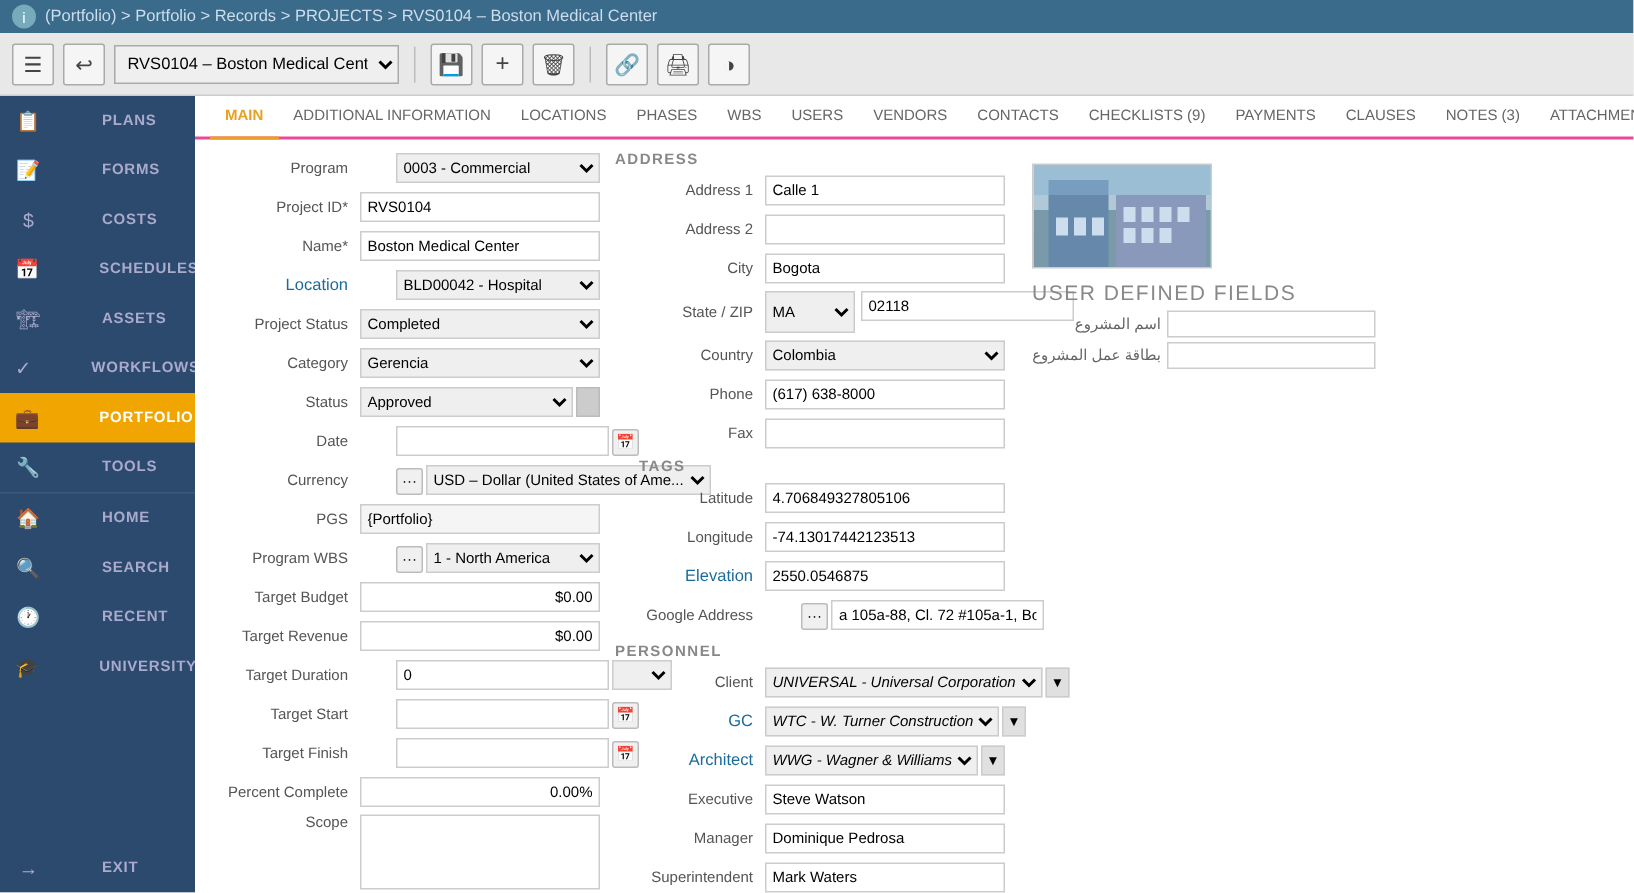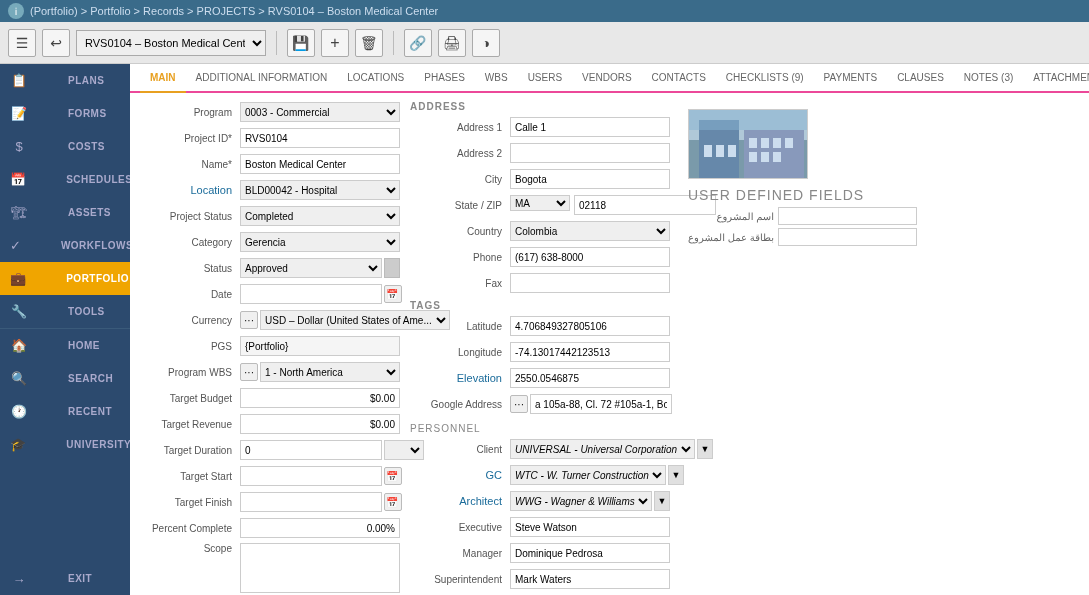--- a/index.html
+++ b/index.html
@@ -84,55 +84,55 @@
     }
     .field-label a { color: #1a6b9a; text-decoration: none; }
     .field-input {
       flex: 1; height: 20px; border: 1px solid #ccc; padding: 1px 4px; font-size: 10px;
       background: white;
     }
     .field-input.readonly { background: #f5f5f5; }
     .field-select {
       flex: 1; height: 20px; border: 1px solid #ccc; font-size: 10px;
     }
-    .field-input-wrap { flex: 1; display: flex; gap: 2px; align-items: center; }
+    .field-input-wrap { flex: 1; display: flex; gap: 2px; align-items: flex-end; margin-left: 24px; }
     .icon-btn {
       width: 18px; height: 18px; border: 1px solid #bbb; background: #f0f0f0;
       cursor: pointer; font-size: 10px; display: flex; align-items: center; justify-content: center;
       flex-shrink: 0; border-radius: 2px;
     }
 
     
     .address-section { font-size: 10px; color: #888; letter-spacing: 1px; margin-bottom: 4px; font-weight: bold; }
     .address-col { width: 260px; flex-shrink: 0; }
-    .personnel-section { font-size: 10px; color: #888; letter-spacing: 1px; margin: 8px 0 4px; font-weight: normal; }
+    .personnel-section { font-size: 10px; color: #888; letter-spacing: 1px; margin: 8px 0 4px; font-weight: bold; }
 
     
     .right-panel { width: 245px; flex-shrink: 0; padding: 8px; }
     .project-image {
       width: 120px; height: 70px; background: linear-gradient(135deg, #b8d4e8 0%, #7ab 40%, #5a9 80%);
       border: 1px solid #ccc; overflow: hidden; position: relative;
     }
 
     .user-defined-title { font-size: 14px; color: #888; letter-spacing: 1px; font-weight: normal; margin: 8px 0 4px; }
     .user-field-row { display: flex; align-items: center; margin-bottom: 3px; }
     .user-field-label { font-size: 10px; color: #666; text-align: right; direction: rtl; width: 90px; padding-right: 4px; }
     .user-field-input { flex: 1; height: 18px; border: 1px solid #ccc; font-size: 10px; }
 
     
-    .tags-section { font-size: 10px; color: #888; letter-spacing: 1px; margin: 4px 0; font-weight: bold; }
+    .tags-section { font-size: 10px; color: #888; letter-spacing: 1px; margin: 4px 16px; font-weight: bold; }
 
     
     .status-wrap { display: flex; gap: 2px; align-items: center; flex: 1; }
     .status-select { flex: 1; height: 20px; border: 1px solid #ccc; font-size: 10px; }
     .status-color { width: 16px; height: 20px; background: #ccc; border: 1px solid #bbb; }
 
     
     .state-zip-wrap { display: flex; gap: 4px; flex: 1; }
-    .state-select { width: 60px; height: 16px; border: 1px solid #ccc; font-size: 10px; }
+    .state-select { width: 60px; height: 28px; border: 1px solid #ccc; font-size: 10px; }
     .zip-input { flex: 1; height: 20px; border: 1px solid #ccc; font-size: 10px; padding: 1px 4px; }
 
     
     .personnel-select-wrap { display: flex; gap: 2px; flex: 1; }
     .personnel-select { flex: 1; height: 20px; border: 1px solid #ccc; font-size: 10px; font-style: italic; }
     .personnel-arrow { width: 16px; height: 20px; background: #e0e0e0; border: 1px solid #ccc; display: flex; align-items: center; justify-content: center; font-size: 9px; }
 
     textarea.field-textarea {
       flex: 1; border: 1px solid #ccc; font-size: 10px; height: 50px; padding: 2px 4px; resize: none;
     }

